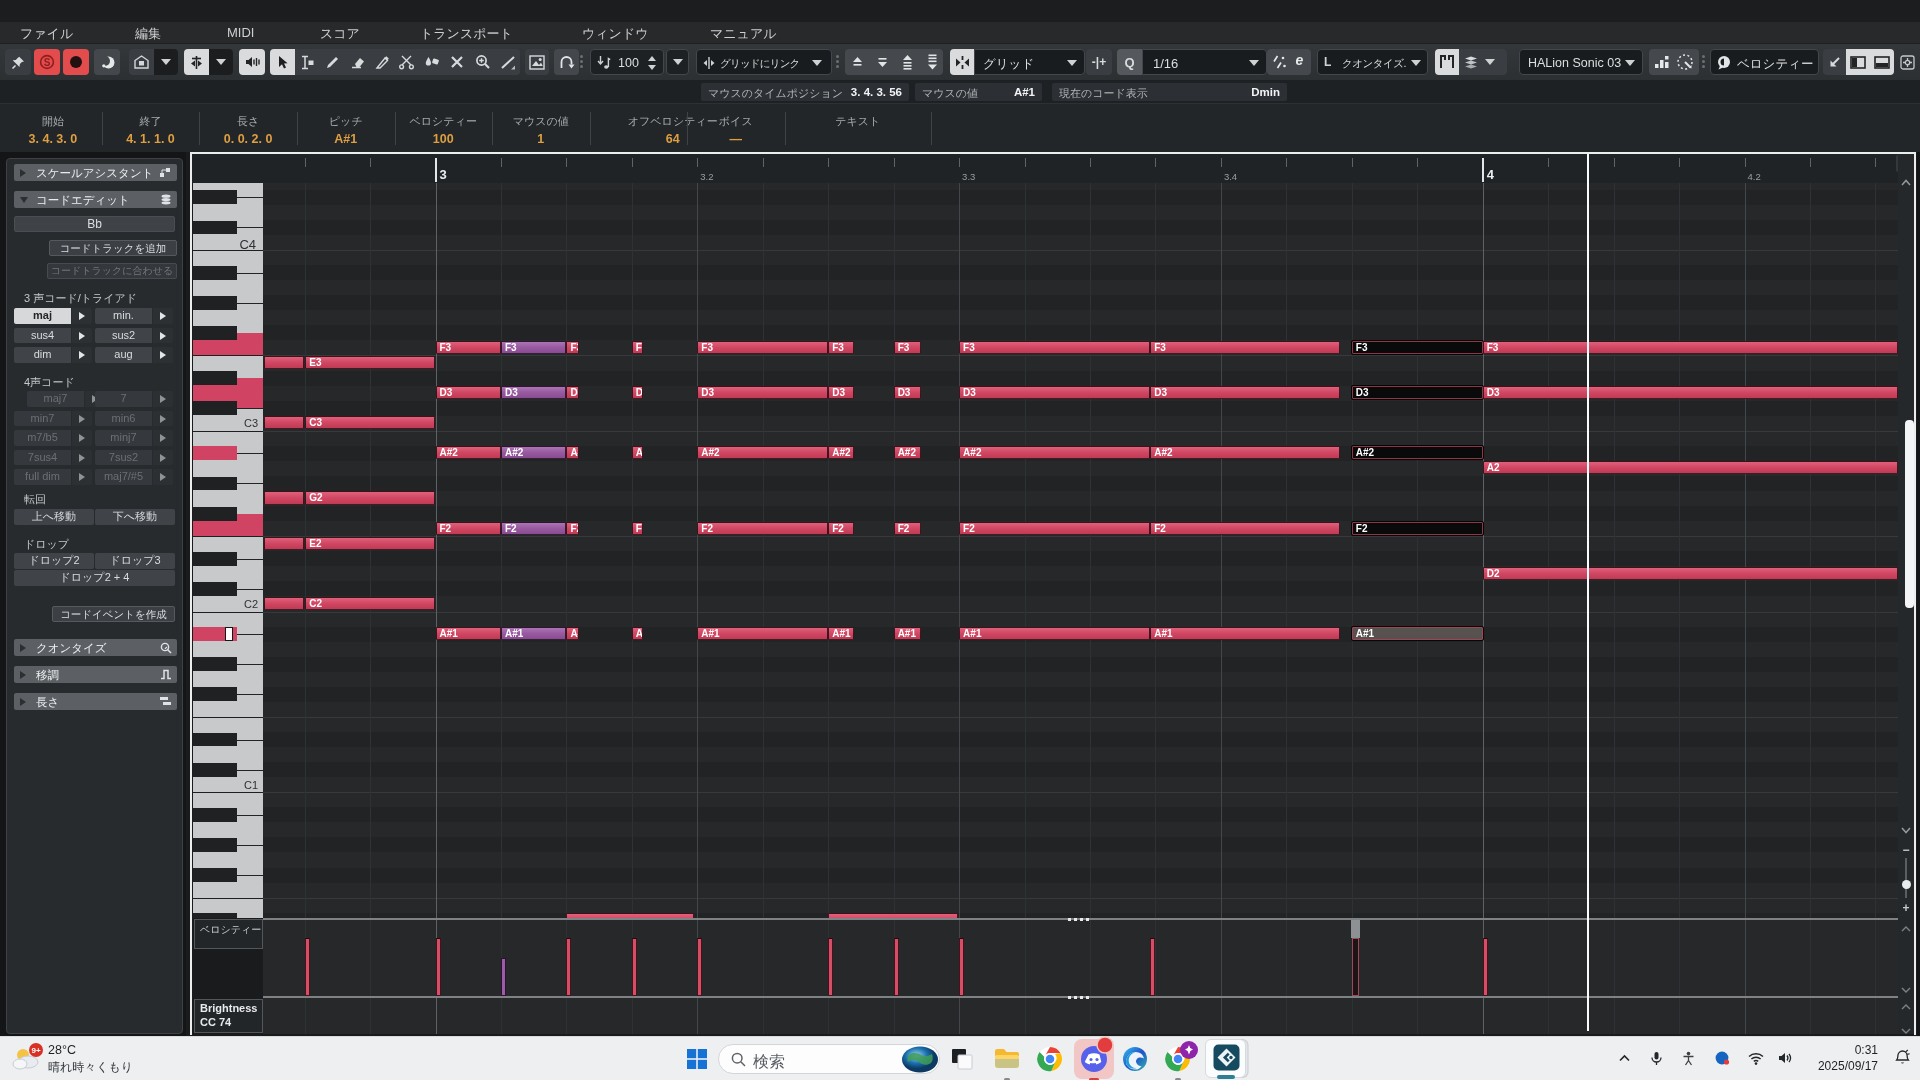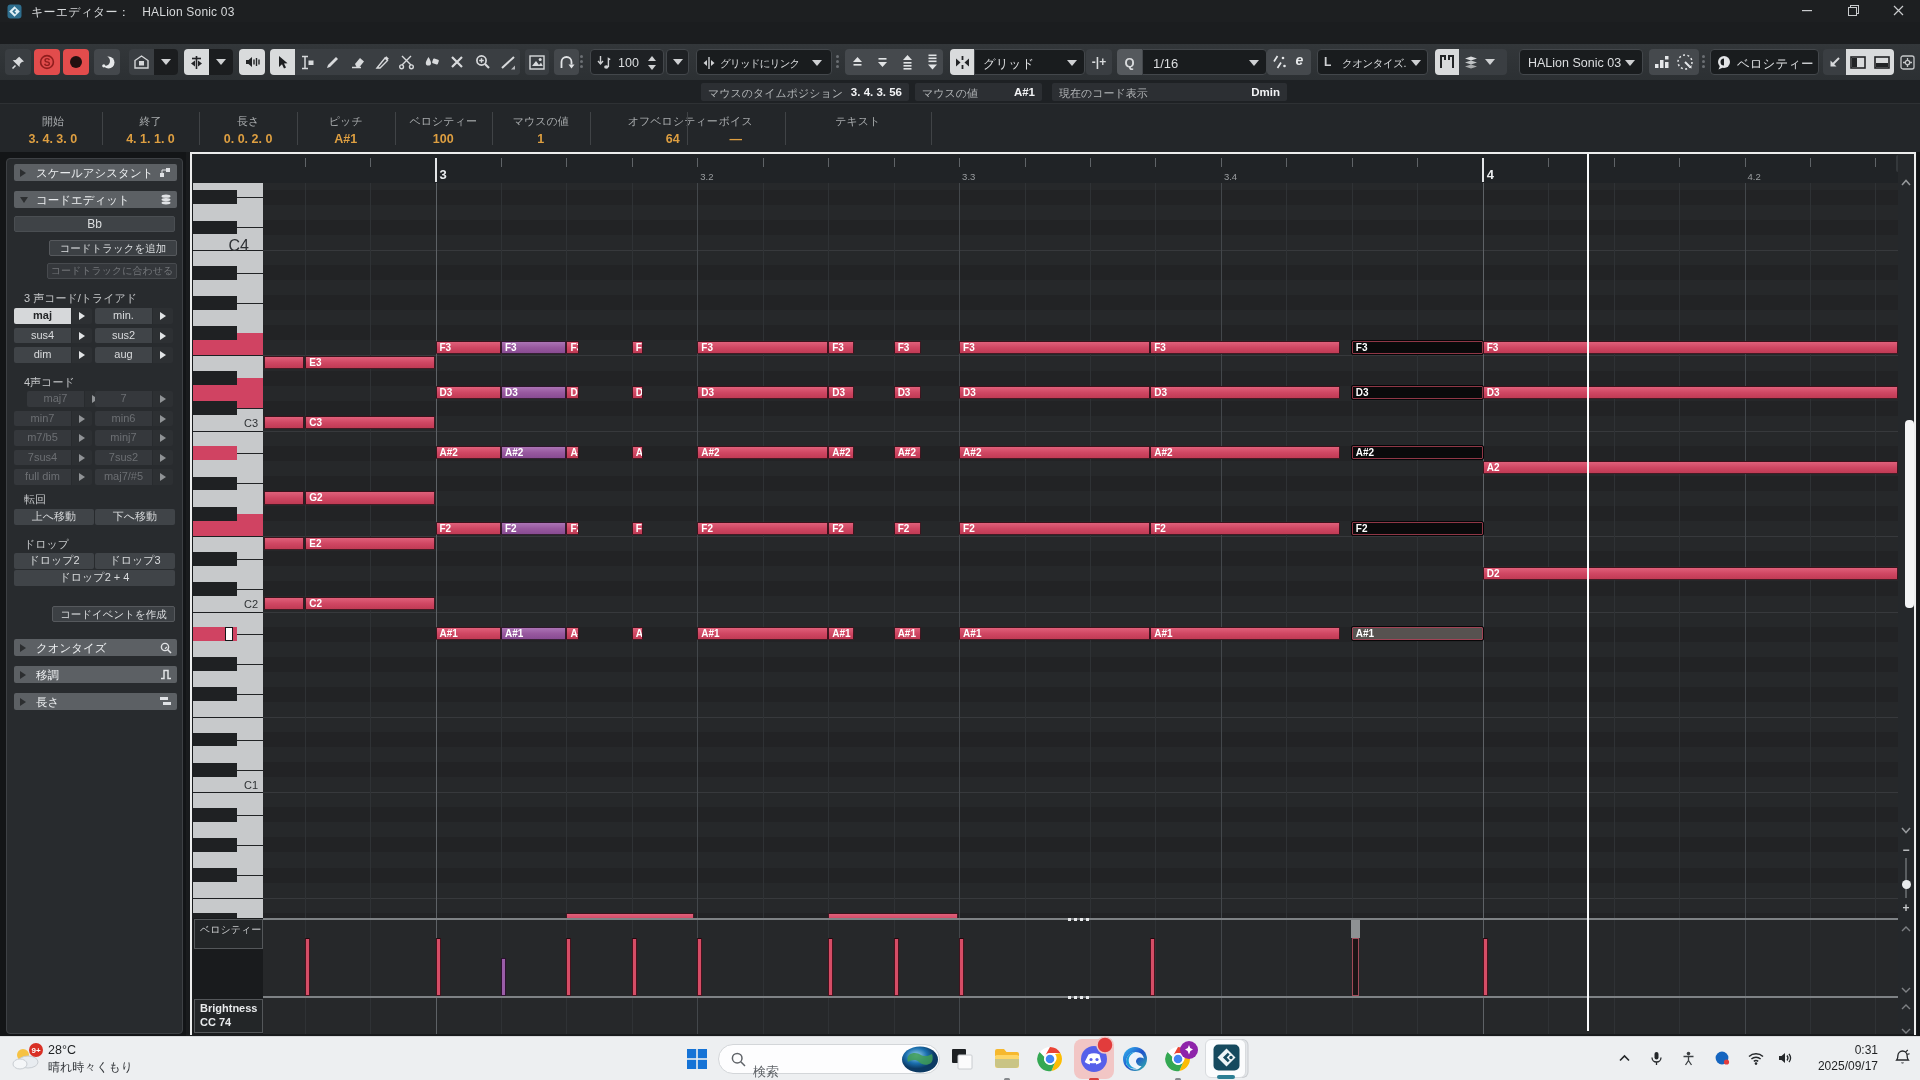--- a/index.html
+++ b/index.html
@@ -111,39 +111,30 @@
   #search-pill { position:absolute; left:718px; top:7px; width:222px; height:30px; background:#fdfdfe; border:1px solid #d3d6d9; border-radius:15px; }
   .tray-ico { position:absolute; top:14px; color:#24272a; }
   #clockblock { position:absolute; right:42px; top:5px; text-align:right; font-size:12px; color:#1f2123; line-height:16px; }
   .runline { position:absolute; top:41px; height:3px; border-radius:2px; }
 </style>
 </head>
 <body>
 
 <div id="app">
 
-  <div id="titlebar">
-    <svg class="abs" style="left:7px;top:4px" width="15" height="15" viewBox="0 0 15 15">
-        <rect x="0.5" y="0.5" width="14" height="14" rx="3" fill="#2e6e8e"></rect>
-        <path d="M7.5 2.2 12.8 7.5 7.5 12.8 2.2 7.5Z" fill="#dfeef5"></path>
-        <path d="M8.6 5.4 6.4 7.5l2.2 2.1" stroke="#2e6e8e" stroke-width="1.6" fill="none"></path>
-      </svg>
-    <div class="title">キーエディター：　HALion Sonic 03</div>
-    <div class="winbtn" style="left:1790px"><svg width="11" height="11" viewBox="0 0 11 11">
-          <rect x="0" y="5" width="10" height="1.2" fill="#c9cbcd"></rect>
-        </svg></div>
-    <div class="winbtn" style="left:1836px"><svg width="11" height="11" viewBox="0 0 11 11">
-          <rect x="2.5" y="0.5" width="8" height="8" fill="none" stroke="#c9cbcd"></rect>
-          <rect x="0.5" y="2.5" width="8" height="8" fill="#1d1f21" stroke="#c9cbcd"></rect>
-        </svg></div>
-    <div class="winbtn" style="left:1881px"><svg width="11" height="11" viewBox="0 0 11 11">
-          <path d="M1 1 10 10 M10 1 1 10" stroke="#c9cbcd" stroke-width="1.2"></path>
-        </svg></div>
-  </div>
-
+
+  <div id="menubar">
+      <div class="menu-item" style="left:20px">ファイル</div>
+      <div class="menu-item" style="left:135px">編集</div>
+      <div class="menu-item" style="left:227px">MIDI</div>
+      <div class="menu-item" style="left:320px">スコア</div>
+      <div class="menu-item" style="left:420px">トランスポート</div>
+      <div class="menu-item" style="left:582px">ウィンドウ</div>
+      <div class="menu-item" style="left:710px">マニュアル</div>
+    </div>
 
   <div id="toolbar">
     <div class="tbtn" style="left:5px;width:26px">
         <svg width="15" height="15" viewBox="0 0 15 15">
           <g stroke="#d8dadc" stroke-width="1.6" fill="#d8dadc">
             <path d="M8.2 1.8 13 6.6l-2.1.5-2 2-.4 3-6.8-6.8 3-.4 2-2z" stroke="none"></path>
             <path d="M4.5 10.5 1.5 13.5" fill="none"></path>
           </g>
         </svg>
       </div>
@@ -663,21 +654,21 @@
           <div class="rbeat" style="left:1031.9px">3.4</div>
           <div class="rbar" style="left:1294.7px">4</div>
           <div class="rbeat" style="left:1555.5px">4.2</div>
         </div>
       <div id="keyboard">
           <div style="position:absolute;left:0;top:7.419999999999993px;width:43.5px;height:13.860000000000001px;background:#1f2123"></div>
           <div style="position:absolute;left:43.5px;top:14.349999999999994px;width:26.5px;height:1px;background:#212325"></div>
           <div style="position:absolute;left:0;top:37.54px;width:43.5px;height:13.860000000000001px;background:#1f2123"></div>
           <div style="position:absolute;left:43.5px;top:44.47px;width:26.5px;height:1px;background:#212325"></div>
           <div style="position:absolute;left:0;top:67.06px;width:70px;height:1px;background:#1d1f21"></div>
-          <div style="position:absolute;right:14px;top:53.5px;font-size:16px;color:#2e3134">C4</div>
+          <div style="position:absolute;right:7px;top:53.5px;font-size:13px;color:#2e3134">C4</div>
           <div style="position:absolute;left:0;top:82.72px;width:43.5px;height:13.860000000000001px;background:#1f2123"></div>
           <div style="position:absolute;left:43.5px;top:89.65px;width:26.5px;height:1px;background:#212325"></div>
           <div style="position:absolute;left:0;top:112.84px;width:43.5px;height:13.860000000000001px;background:#1f2123"></div>
           <div style="position:absolute;left:43.5px;top:119.77000000000001px;width:26.5px;height:1px;background:#212325"></div>
           <div style="position:absolute;left:0;top:142.96px;width:43.5px;height:13.860000000000001px;background:#1f2123"></div>
           <div style="position:absolute;left:43.5px;top:149.89000000000001px;width:26.5px;height:1px;background:#212325"></div>
           <div style="position:absolute;left:43.5px;top:149.89000000000001px;width:26.5px;height:22.590000000000003px;background:#d04362"></div>
           <div style="position:absolute;left:0;top:157.02px;width:43.5px;height:15.460000000000008px;background:#d04362"></div>
           <div style="position:absolute;left:0;top:172.48000000000002px;width:70px;height:1px;background:#1d1f21"></div>
           <div style="position:absolute;left:0;top:188.13999999999996px;width:43.5px;height:13.860000000000001px;background:#1f2123"></div>
@@ -977,21 +968,21 @@
           <rect x="12.8" y="2" width="9.2" height="9.2" fill="#1573d6"></rect>
           <rect x="2" y="12.8" width="9.2" height="9.2" fill="#1573d6"></rect>
           <rect x="12.8" y="12.8" width="9.2" height="9.2" fill="#1573d6"></rect>
         </svg>
     </div>
     <div id="search-pill">
       <svg class="abs" style="left:12px;top:7px" width="15" height="15" viewBox="0 0 15 15">
           <circle cx="6.2" cy="6.2" r="4.8" fill="none" stroke="#5f6368" stroke-width="1.5"></circle>
           <path d="M9.8 9.8 14 14" stroke="#5f6368" stroke-width="1.5"></path>
         </svg>
-      <div class="abs" style="left:34px;top:18px;font-size:13px;color:#5a5e63">検索</div>
+      <div class="abs" style="left:34px;top:7px;font-size:16px;color:#5a5e63">検索</div>
       <svg class="abs" style="left:182px;top:1px;" width="38" height="27" viewBox="0 0 38 27">
         <defs>
             <radialGradient id="gl" cx="40%" cy="35%">
               <stop offset="0%" stop-color="#9fd8f0"></stop>
               <stop offset="60%" stop-color="#1a6fae"></stop>
               <stop offset="100%" stop-color="#0c3a63"></stop>
             </radialGradient>
           </defs>
         <ellipse cx="19" cy="13.5" rx="18" ry="13" fill="url(#gl)"></ellipse>
         <path d="M8 9c4-3 9-2 12 0s8 1 11-1c1 3 1 7-1 9-4 3-9 2-12-1S10 14 7 16c-1-2-1-5 1-7z" fill="#3f9c55" opacity=".85"></path>

